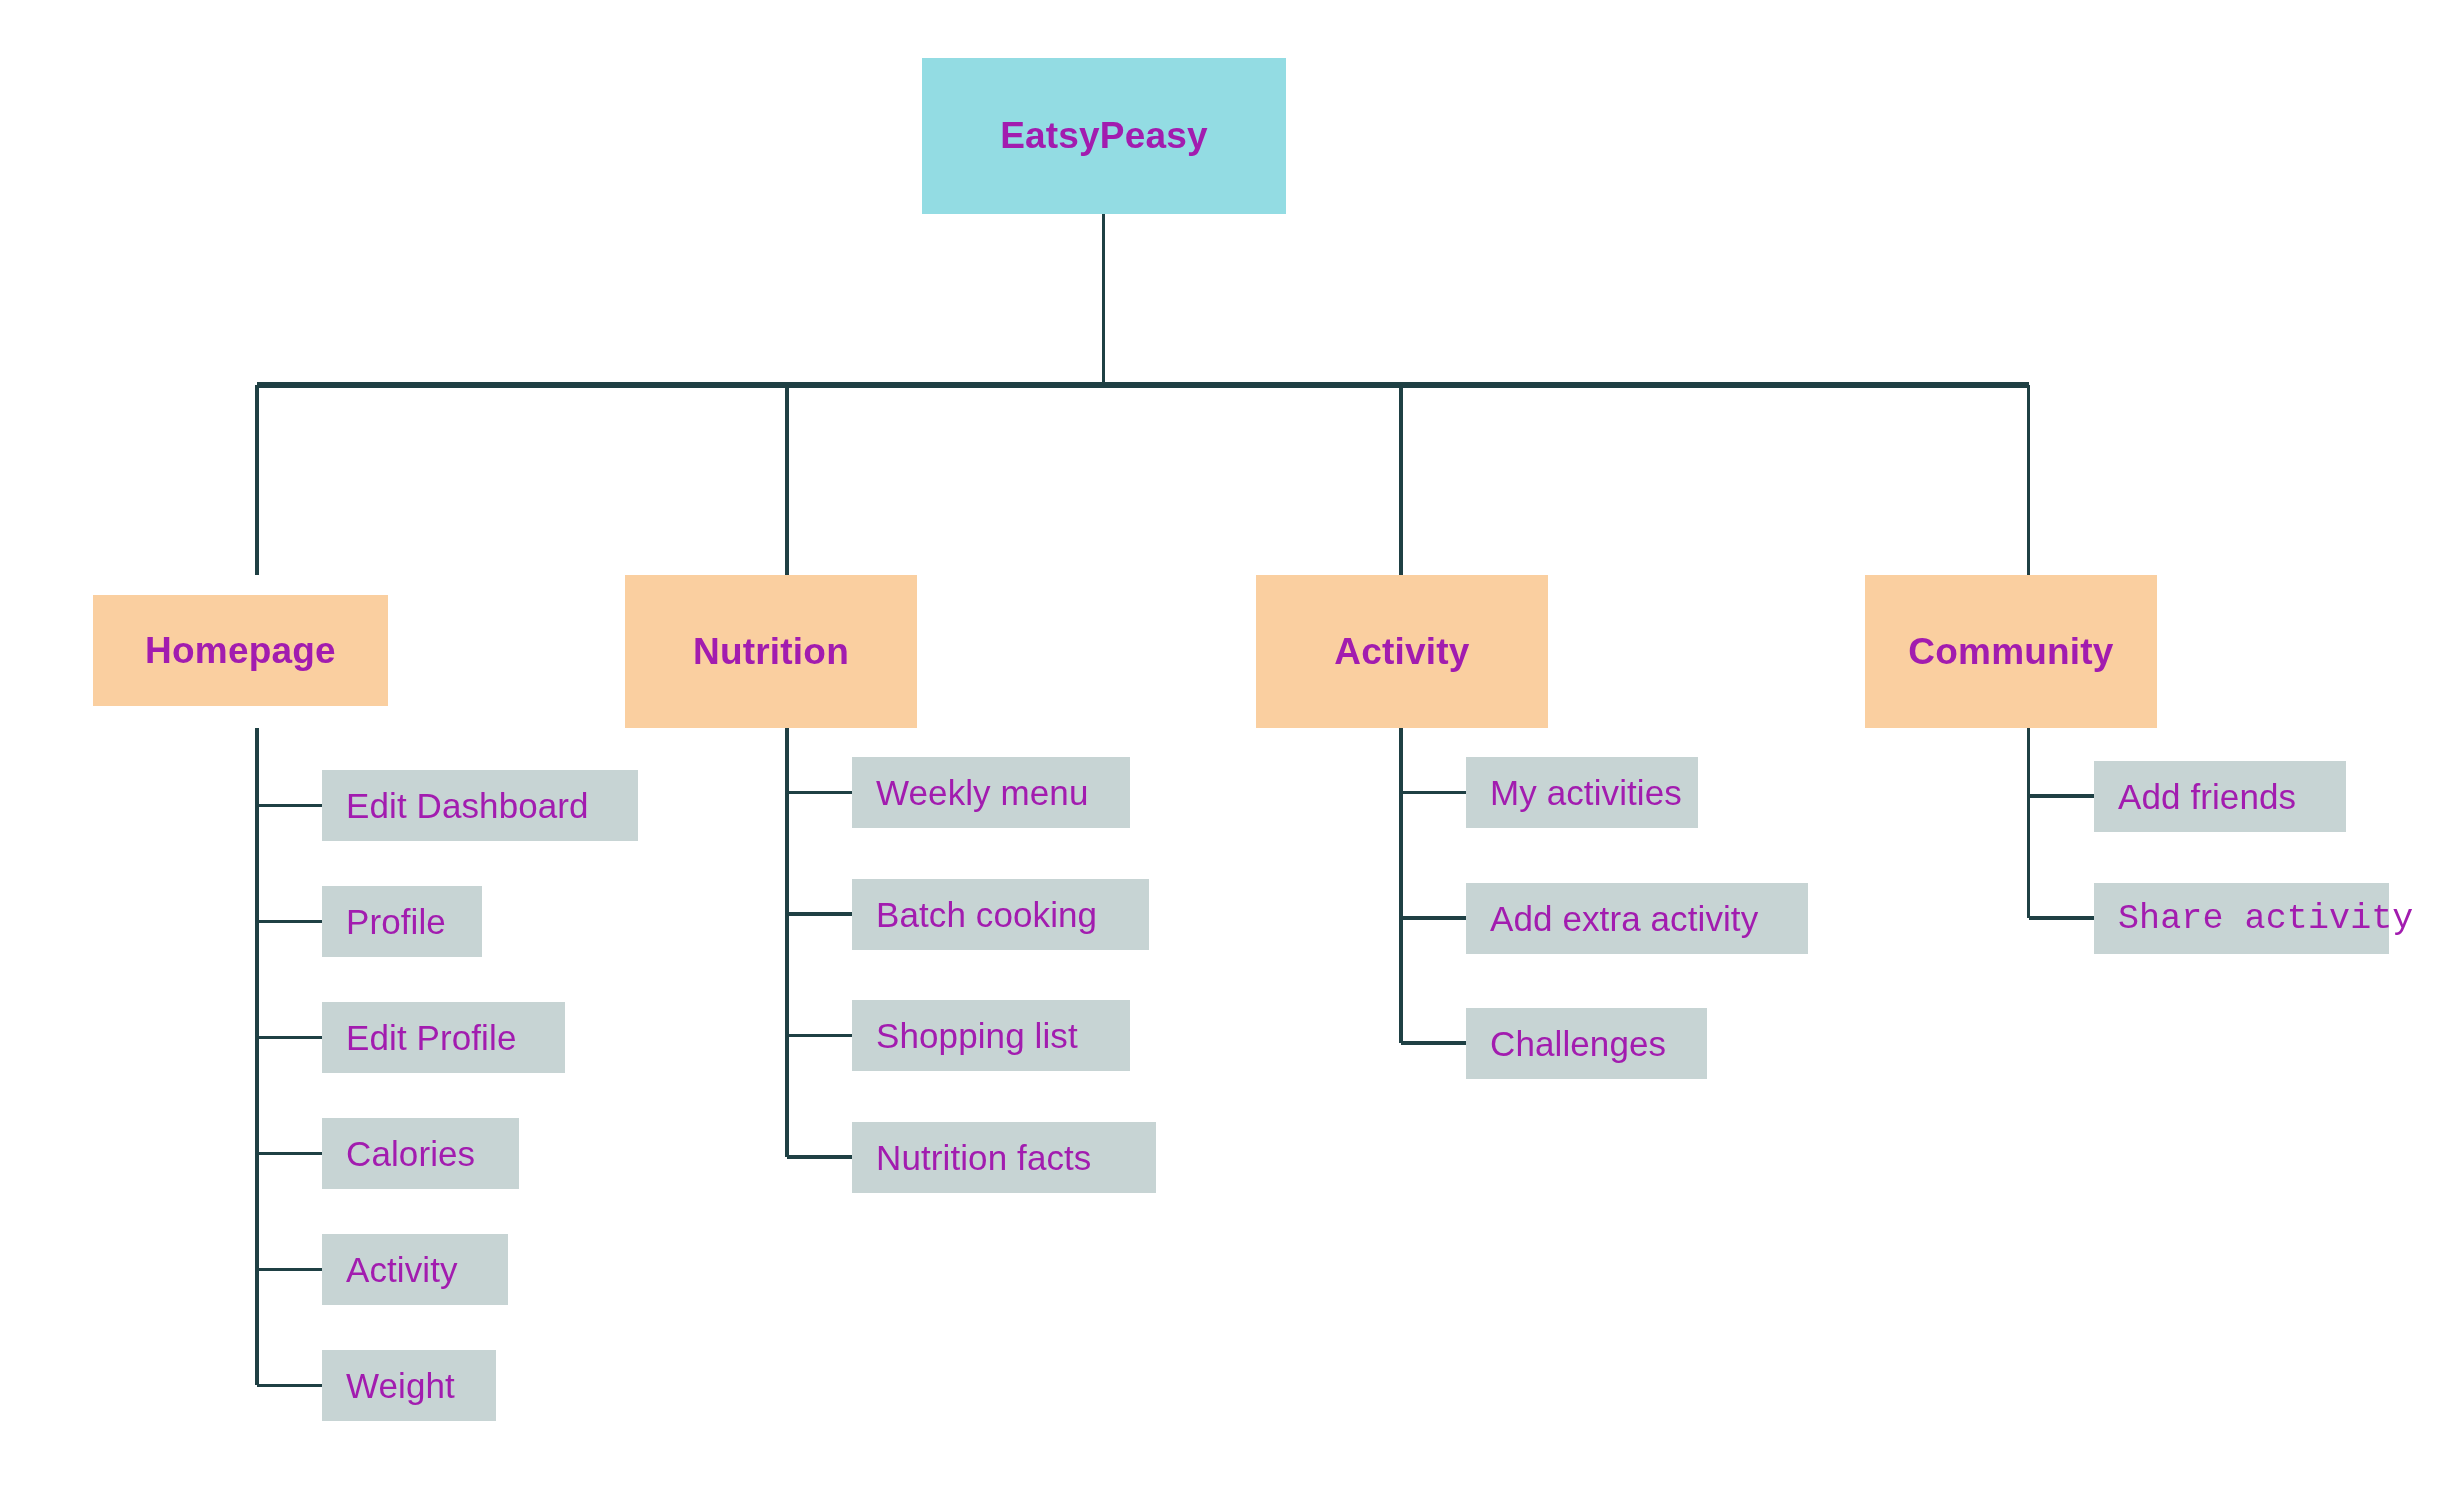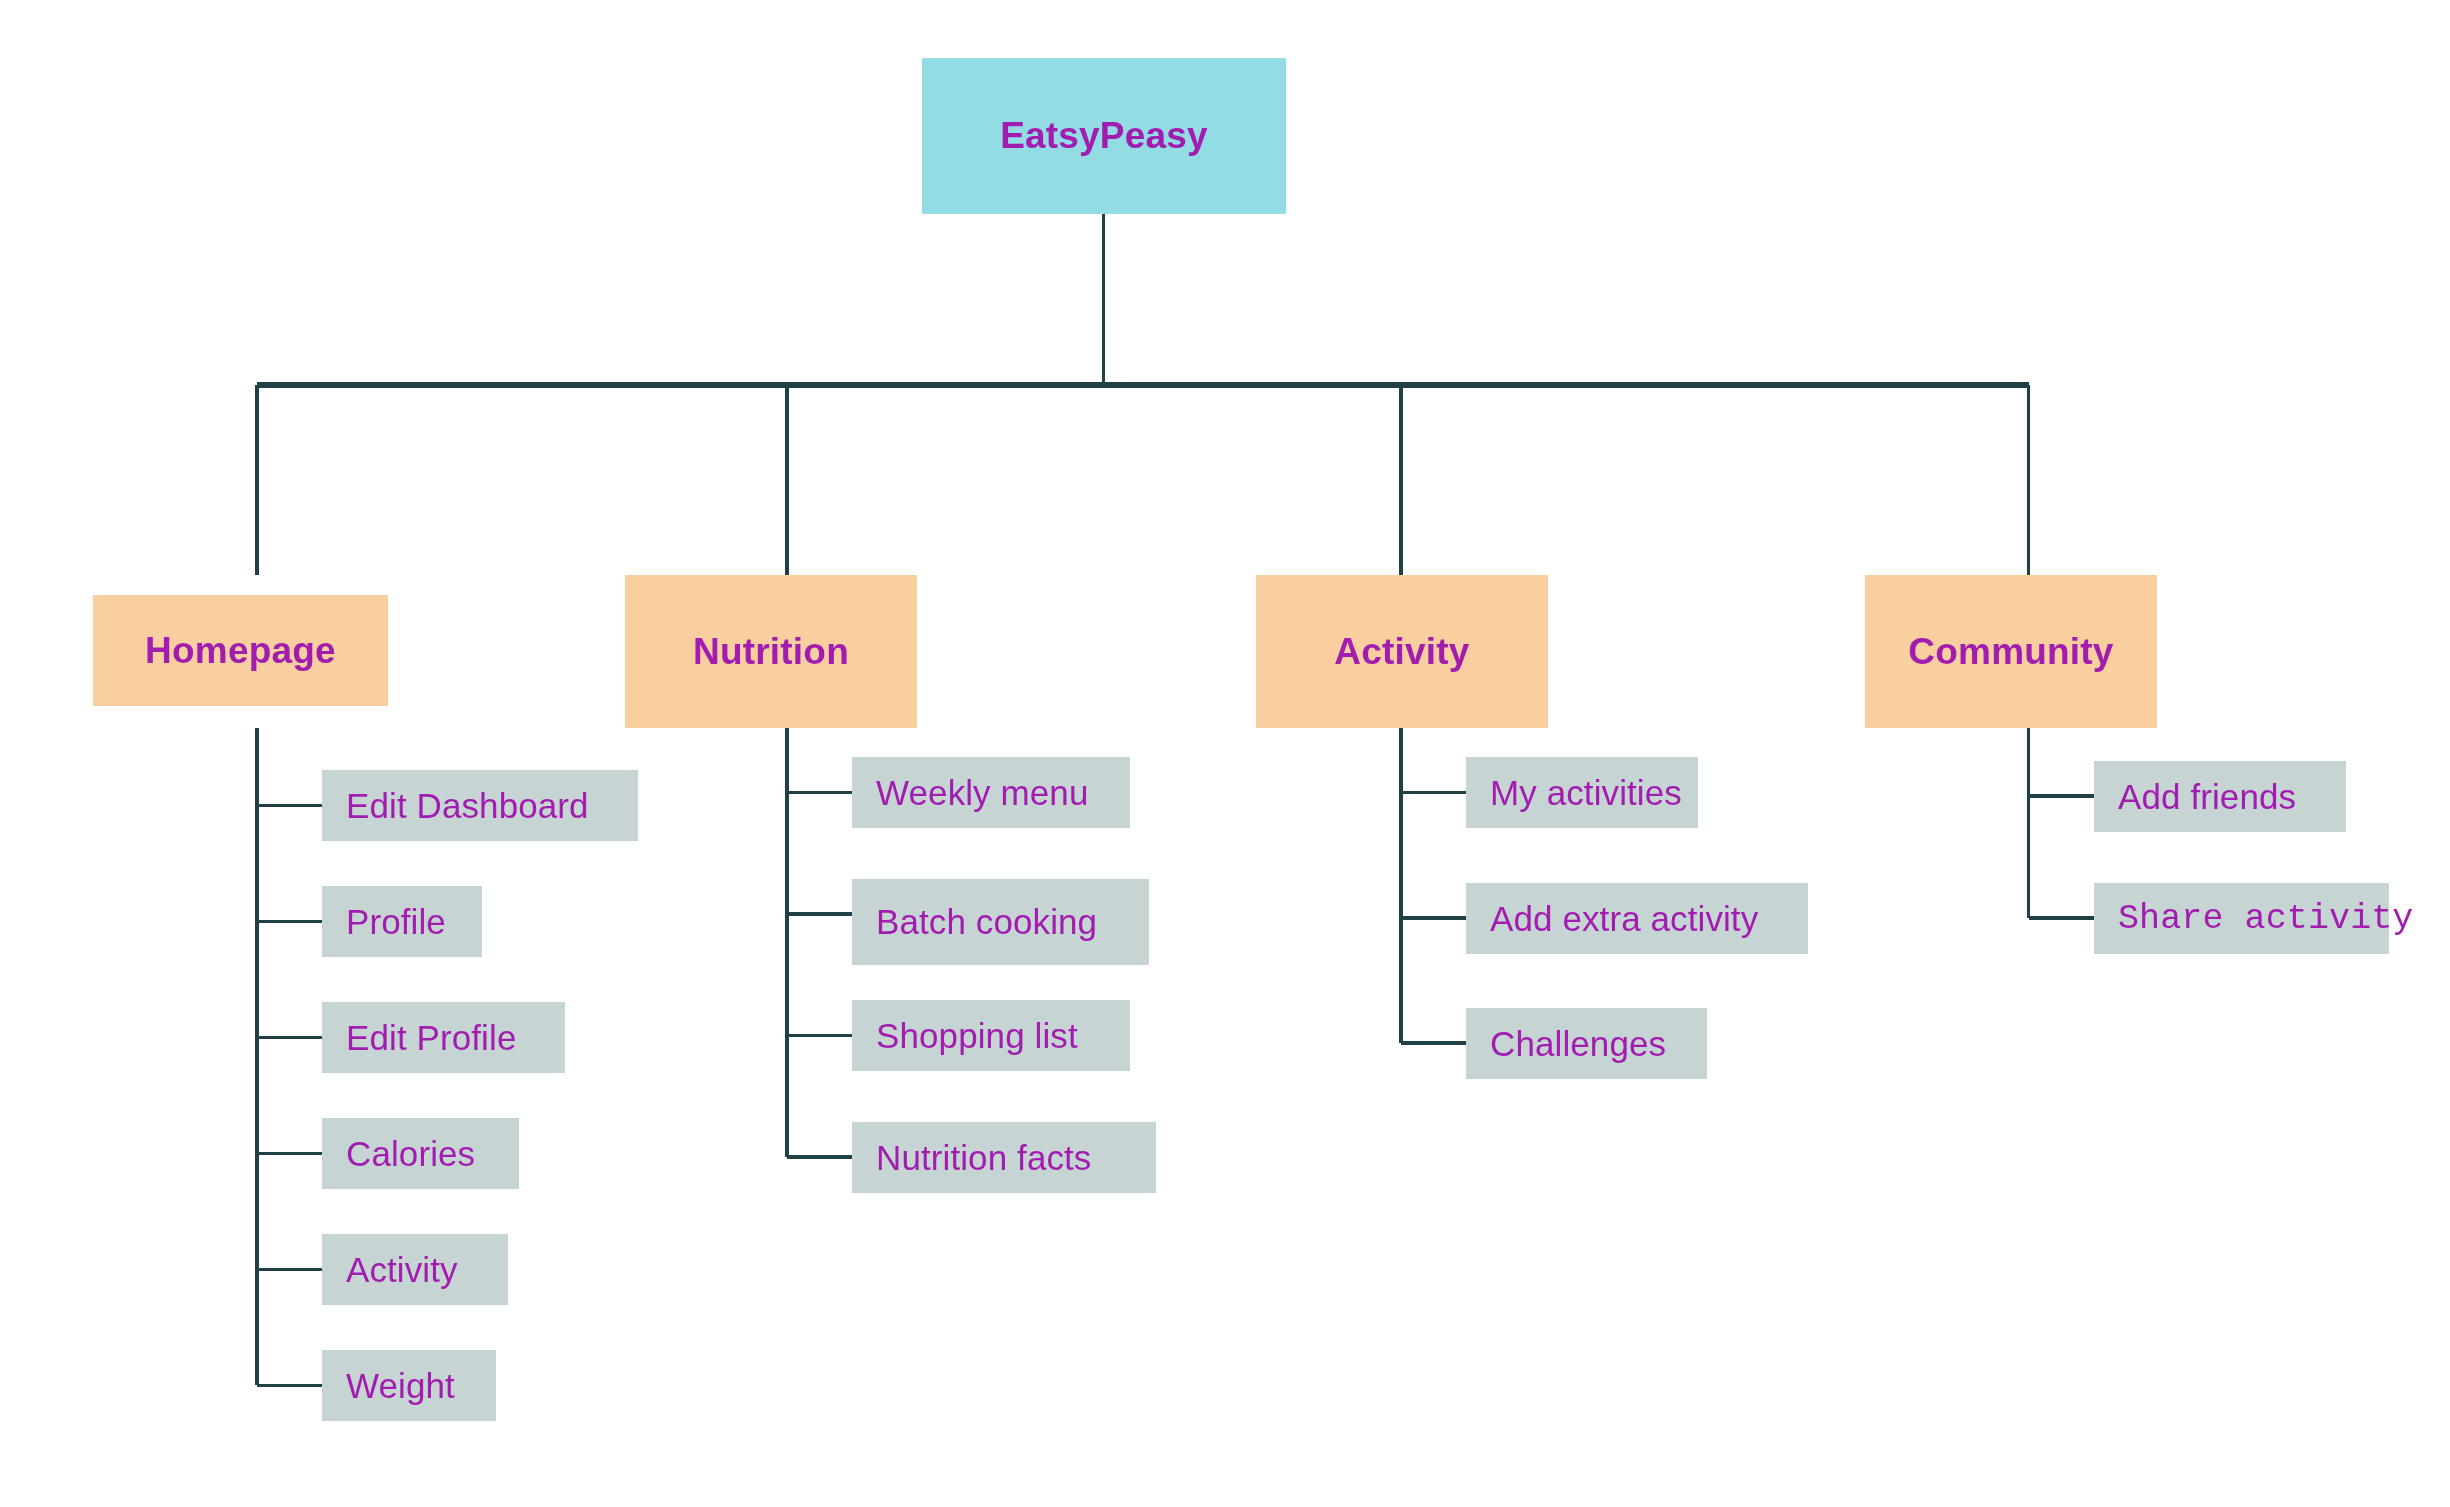--- a/index.html
+++ b/index.html
@@ -105,21 +105,21 @@
     </div>
     <div class="node leaf" style="left: 322px; top: 1350px; width: 174px; height: 71px;">
       <span class="lbl">Weight</span>
     </div>
     <div class="node section" style="left: 625px; top: 575px; width: 292px; height: 153px;">
       <span class="lbl">Nutrition</span>
     </div>
     <div class="node leaf" style="left: 852px; top: 757px; width: 278px; height: 71px;">
       <span class="lbl">Weekly menu</span>
     </div>
-    <div class="node leaf" style="left: 852px; top: 879px; width: 297px; height: 86px;">
+    <div class="node leaf" style="left: 852px; top: 879px; width: 297px; height: 71px;">
       <span class="lbl">Batch cooking</span>
     </div>
     <div class="node leaf" style="left: 852px; top: 1000px; width: 278px; height: 71px;">
       <span class="lbl">Shopping list</span>
     </div>
     <div class="node leaf" style="left: 852px; top: 1122px; width: 304px; height: 71px;">
       <span class="lbl">Nutrition facts</span>
     </div>
     <div class="node section" style="left: 1256px; top: 575px; width: 292px; height: 153px;">
       <span class="lbl">Activity</span>

